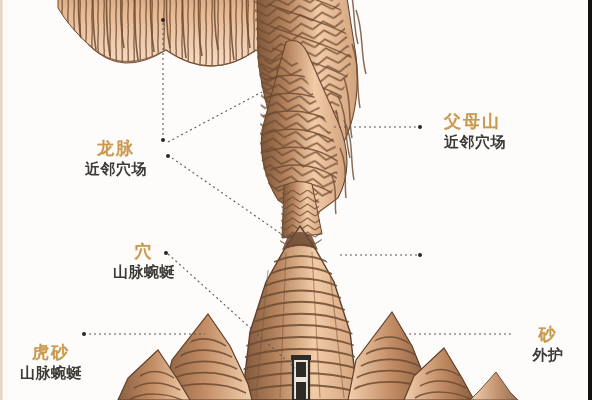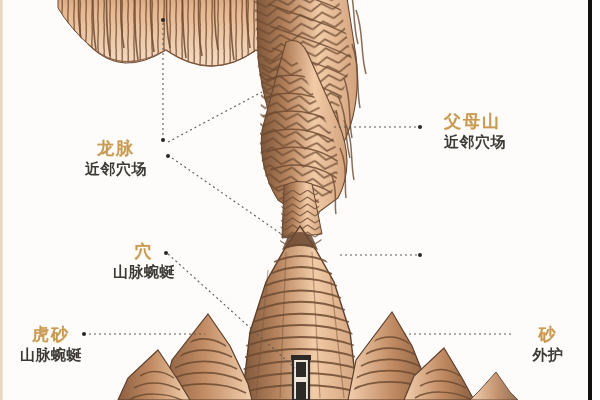--- a/index.html
+++ b/index.html
@@ -332,21 +332,21 @@
     <div class="head">父母山</div>
     <div class="sub">近邻穴场</div>
   </div>
 
   <div class="label ctr" style="left:96px;top:243px;width:96px">
     <div class="head">穴</div>
     <div class="sub">山脉蜿蜒</div>
   </div>
 
 
-  <div class="label ctr" style="left:16px;top:326px;width:70px">
+  <div class="label ctr" style="left:16px;top:344px;width:70px">
     <div class="head">虎砂</div>
     <div class="sub">山脉蜿蜒</div>
   </div>
 
   <div class="label ctr" style="left:520px;top:326px;width:56px">
     <div class="head">砂</div>
     <div class="sub">外护</div>
   </div>
 
   <div class="edge-left"></div>

